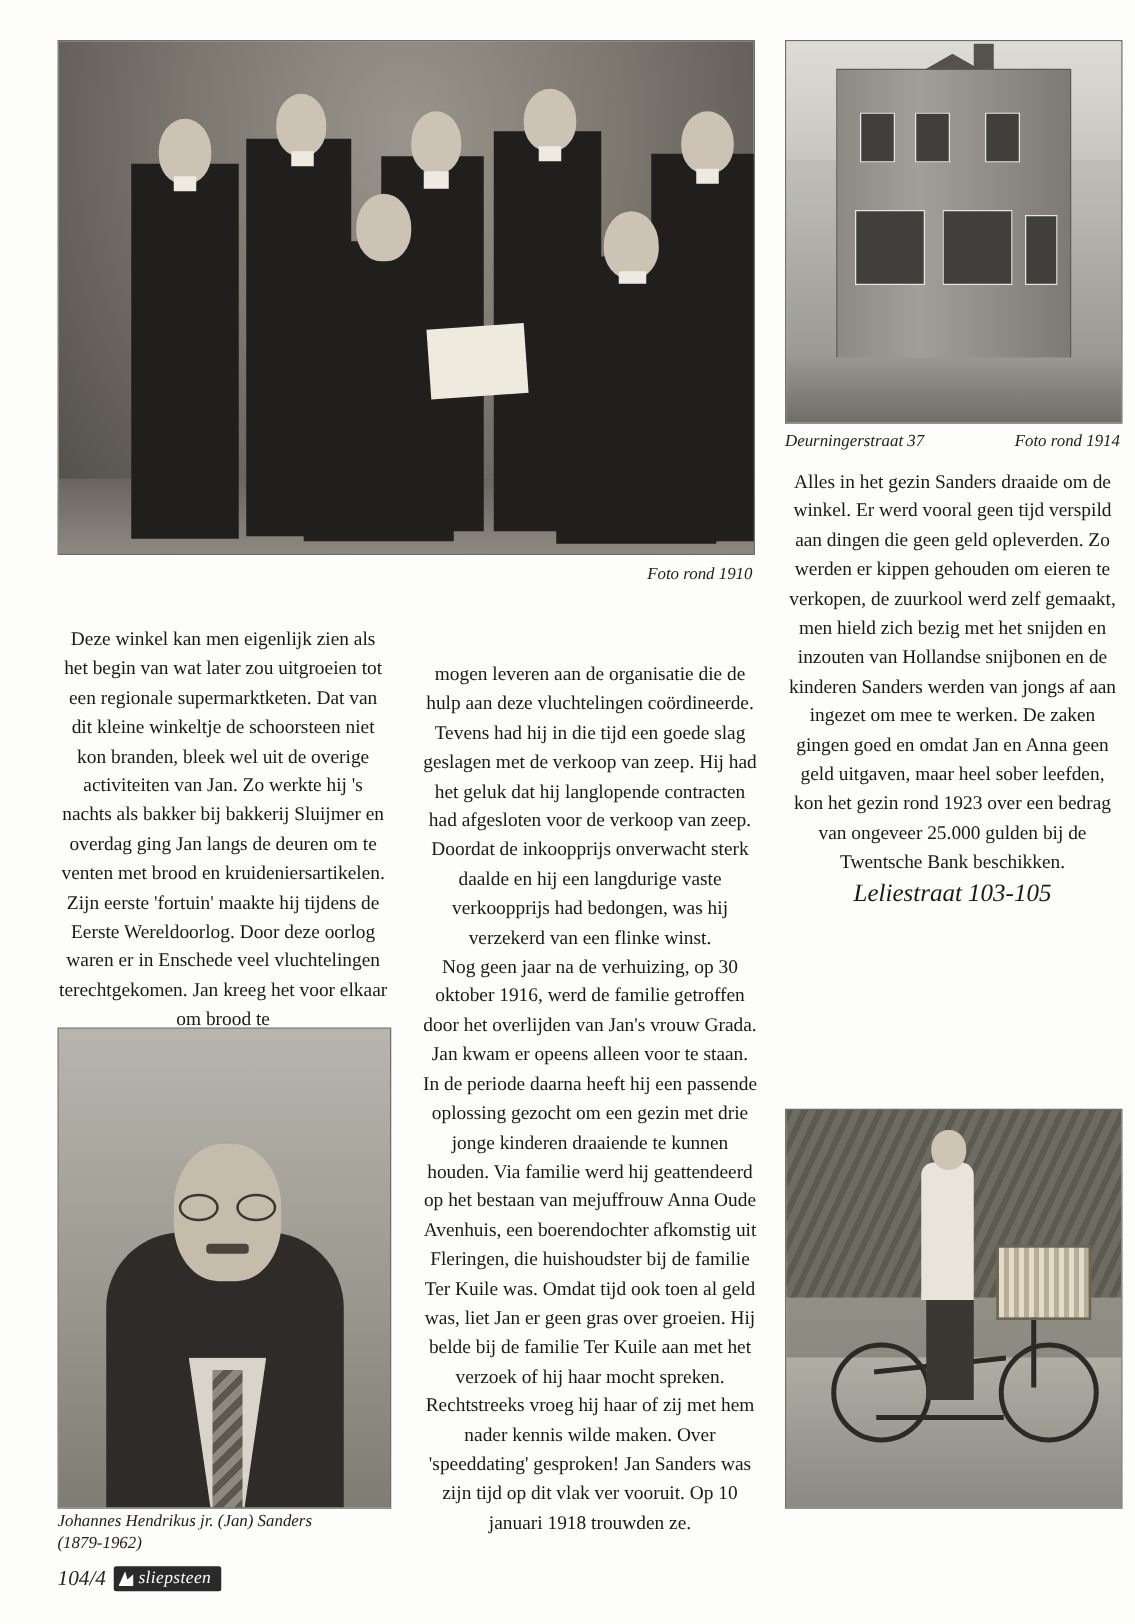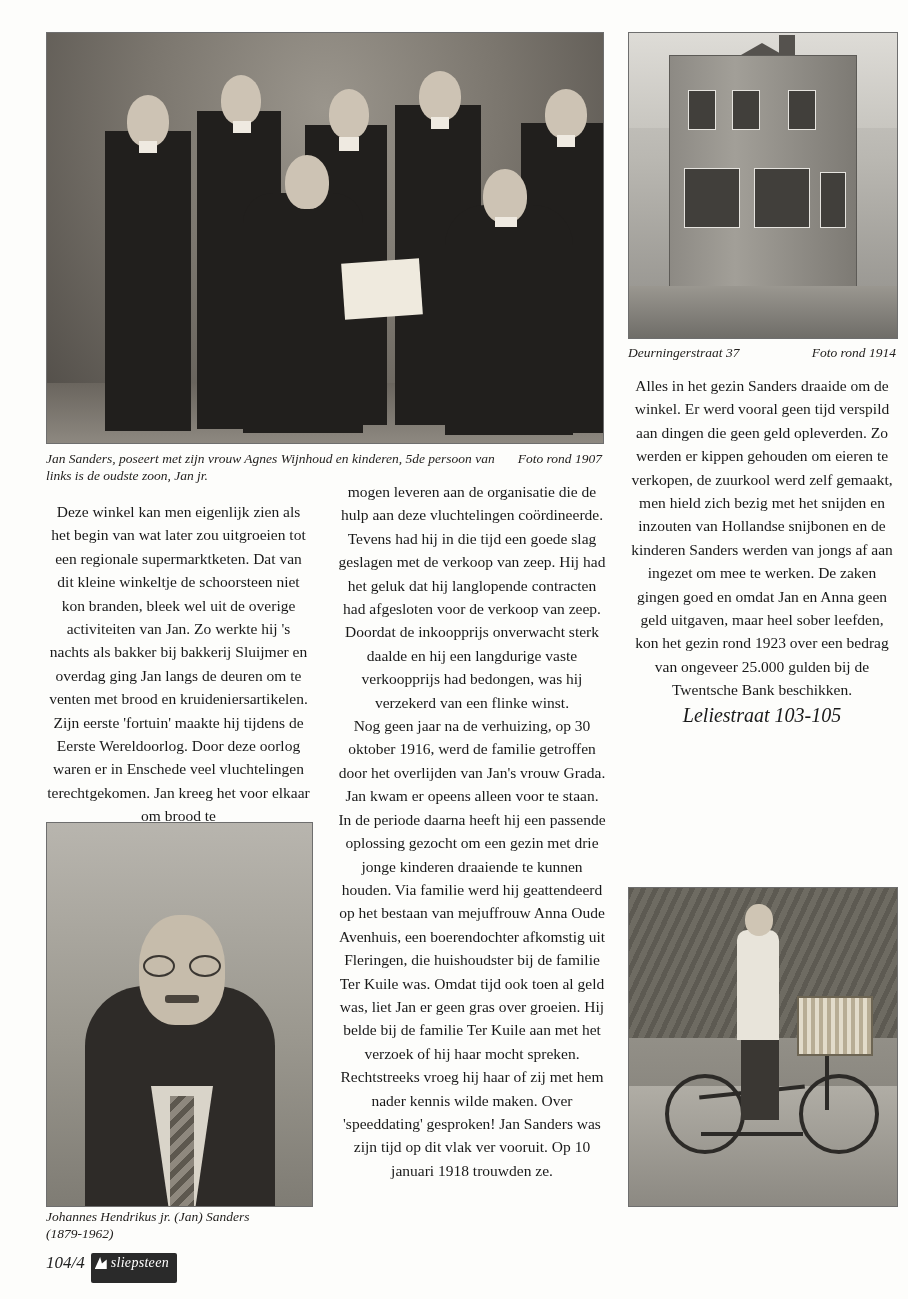--- a/index.html
+++ b/index.html
@@ -188,32 +188,32 @@
     font-style: italic;
     font-size: 20px;
     line-height: 26px;
     margin: 12px 0 1px 0;
   }
 
   
   #footer {
     position: absolute;
     left: 46px; top: 1253px;
-    display: flex; align-items: flex-start; gap: 6px;
+    display: flex; align-items: flex-end; gap: 6px;
   }
   #page-number {
     font-family: "Liberation Serif", serif;
     font-style: italic;
     font-size: 17px;
     color: #222;
   }
   #logo {
     display: inline-flex; align-items: center;
     background: #2a2a2a; color: #fff;
-    padding: 2px 8px 12px 4px;
+    padding: 2px 8px 2px 4px;
     border-radius: 2px;
     font-family: "Liberation Serif", serif;
     font-style: italic;
     font-size: 14px;
     letter-spacing: .3px;
   }
   #logo .mark {
     display: inline-block;
     width: 12px; height: 12px;
     margin-right: 4px;
@@ -253,22 +253,21 @@
     <div class="figure" style="left:196px; top:160px; width:120px; height:240px; border-radius:30px 30px 0 0;"></div>
     <div class="head" style="left:238px; top:122px; width:44px; height:54px;"></div>
     <div style="position:absolute;left:296px;top:228px;width:78px;height:56px;background:#efeade;transform:rotate(-4deg);"></div>
 
     <div class="figure" style="left:398px; top:172px; width:128px; height:230px; border-radius:40px 40px 0 0;"></div>
     <div class="head" style="left:436px; top:136px; width:44px; height:54px;"></div>
     <div class="collar" style="left:448px; top:184px; width:22px; height:10px;"></div>
   </div>
 
   <div class="caption" id="caption-family" style="left:46px; top:450px; width:556px;">
-    <span class="right">Foto rond 1907</span>
-    <span>Jan Sanders, poseert met zijn vrouw Agnes Wijnhoud en kinderen, 5de persoon van links is de oudste zoon, Jan jr.</span>
+    <span class="right">Foto rond 1910</span>
   </div>
 
   <div class="photo" id="photo-house">
     <div class="sky"></div>
     <div class="roof"></div>
     <div class="chimney"></div>
     <div class="building">
       <div class="win" style="left:18px; top:34px; width:26px; height:38px;"></div>
       <div class="win" style="left:62px; top:34px; width:26px; height:38px;"></div>
       <div class="win" style="left:118px; top:34px; width:26px; height:38px;"></div>
@@ -286,21 +285,21 @@
 
   <div class="col" id="col-right-top" style="left:628px; top:374px; width:268px;">
     <p>Alles in het gezin Sanders draaide om de winkel. Er werd vooral geen tijd verspild aan dingen die geen geld opleverden. Zo werden er kippen gehouden om eieren te verkopen, de zuurkool werd zelf gemaakt, men hield zich bezig met het snijden en inzouten van Hollandse snijbonen en de kinderen Sanders werden van jongs af aan ingezet om mee te werken. De zaken gingen goed en omdat Jan en Anna geen geld uitgaven, maar heel sober leefden, kon het gezin rond 1923 over een bedrag van ongeveer 25.000 gulden bij de Twentsche Bank beschikken.</p>
     <p class="subhead">Leliestraat 103-105</p>
   </div>
 
   <div class="col" id="col-left" style="left:46px; top:500px; width:265px;">
     <p>Deze winkel kan men eigenlijk zien als het begin van wat later zou uitgroeien tot een regionale supermarktketen. Dat van dit kleine winkeltje de schoorsteen niet kon branden, bleek wel uit de overige activiteiten van Jan. Zo werkte hij 's nachts als bakker bij bakkerij Sluijmer en overdag ging Jan langs de deuren om te venten met brood en kruideniersartikelen. Zijn eerste 'fortuin' maakte hij tijdens de Eerste Wereldoorlog. Door deze oorlog waren er in Enschede veel vluchtelingen terechtgekomen. Jan kreeg het voor elkaar om brood te</p>
   </div>
 
-  <div class="col" id="col-middle" style="left:338px; top:480px; width:268px;">
+  <div class="col" id="col-middle" style="left:338px; top:528px; width:268px;">
     <p>mogen leveren aan de organisatie die de hulp aan deze vluchtelingen coördineerde. Tevens had hij in die tijd een goede slag geslagen met de verkoop van zeep. Hij had het geluk dat hij langlopende contracten had afgesloten voor de verkoop van zeep. Doordat de inkoopprijs onverwacht sterk daalde en hij een langdurige vaste verkoopprijs had bedongen, was hij verzekerd van een flinke winst.</p>
     <p>Nog geen jaar na de verhuizing, op 30 oktober 1916, werd de familie getroffen door het overlijden van Jan's vrouw Grada. Jan kwam er opeens alleen voor te staan. In de periode daarna heeft hij een passende oplossing gezocht om een gezin met drie jonge kinderen draaiende te kunnen houden. Via familie werd hij geattendeerd op het bestaan van mejuffrouw Anna Oude Avenhuis, een boerendochter afkomstig uit Fleringen, die huishoudster bij de familie Ter Kuile was. Omdat tijd ook toen al geld was, liet Jan er geen gras over groeien. Hij belde bij de familie Ter Kuile aan met het verzoek of hij haar mocht spreken. Rechtstreeks vroeg hij haar of zij met hem nader kennis wilde maken. Over 'speeddating' gesproken! Jan Sanders was zijn tijd op dit vlak ver vooruit. Op 10 januari 1918 trouwden ze.</p>
   </div>
 
   <div class="photo" id="photo-portrait">
     <div class="bust"></div>
     <div class="shirt"></div>
     <div class="tie"></div>
     <div class="p-head"></div>
     <div class="glasses">

